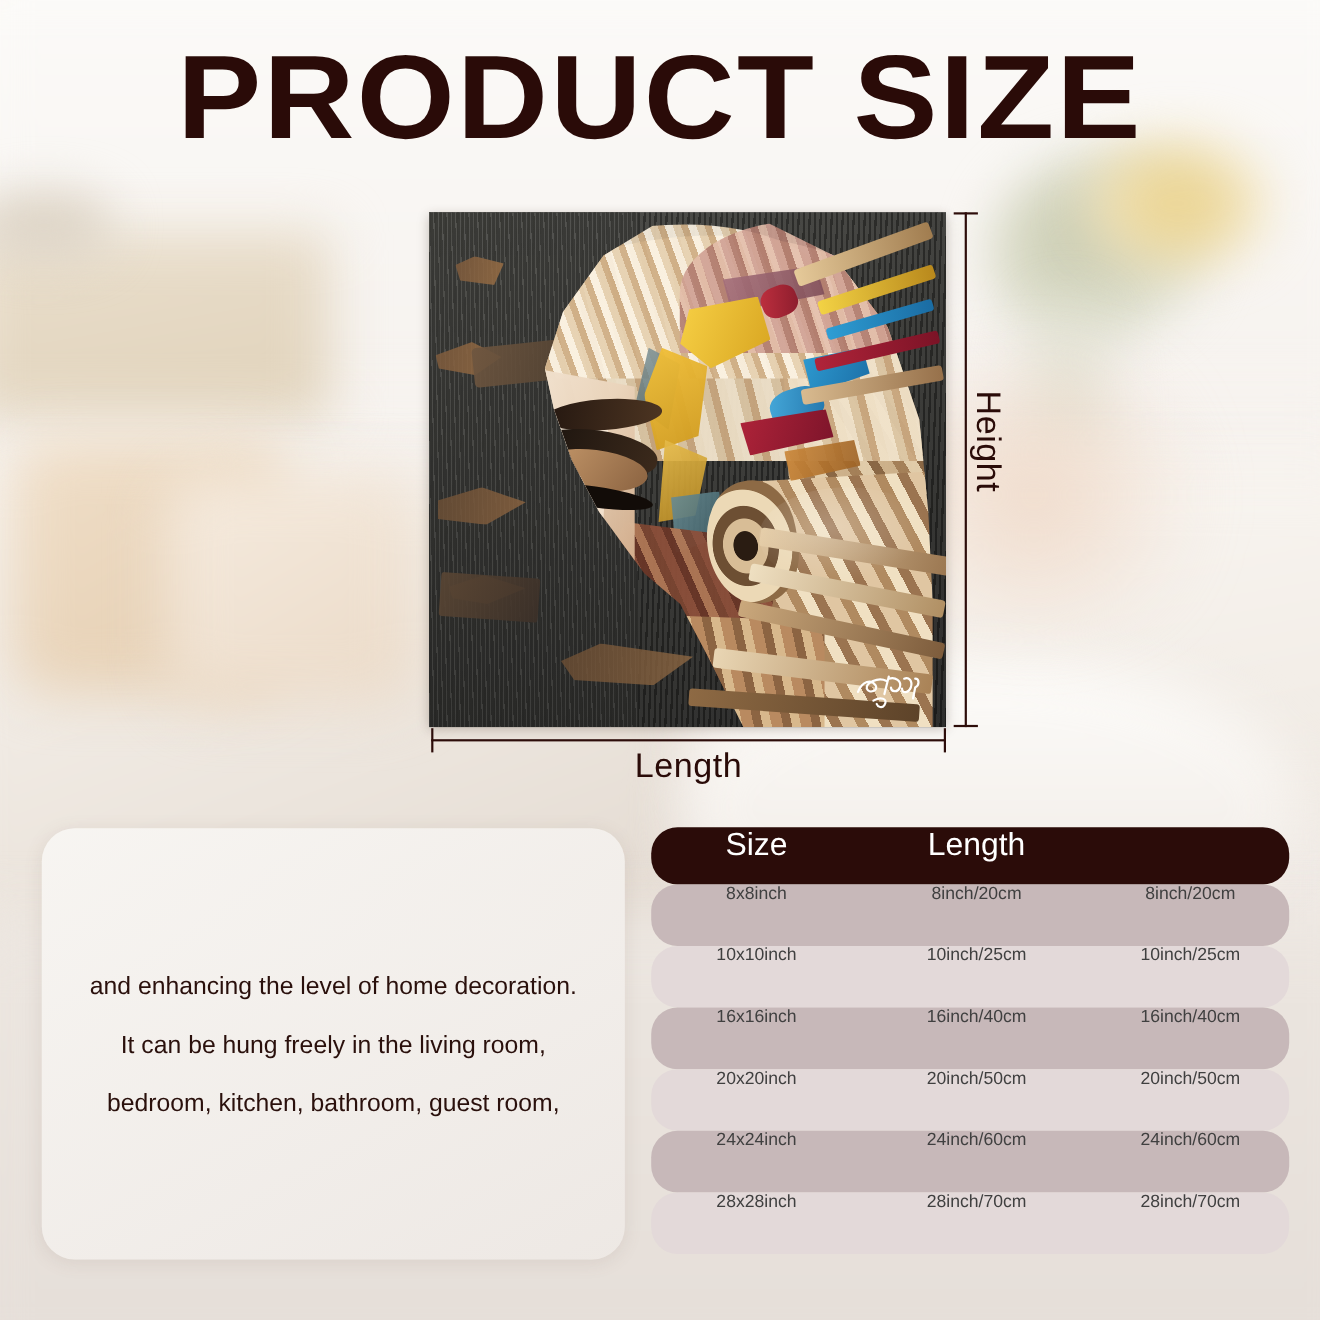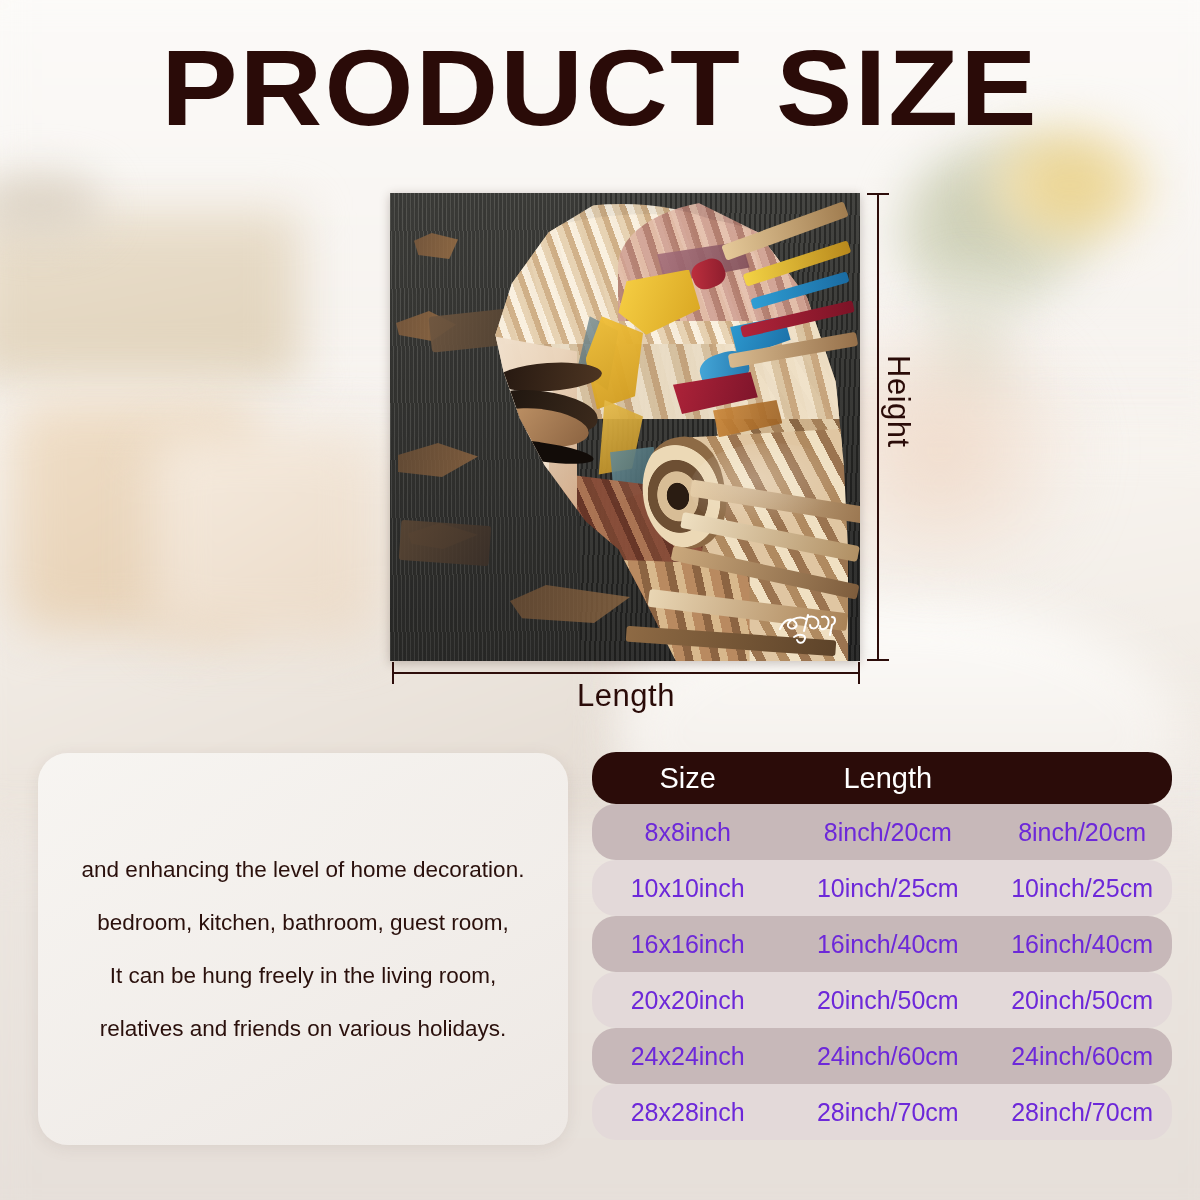--- a/index.html
+++ b/index.html
@@ -229,24 +229,24 @@
     display:flex;flex-direction:column;justify-content:center;
     padding:0 14px;box-sizing:border-box;
   }
   #desc p{
     margin:0;text-align:center;color:#2a100c;
     font-size:22.5px;line-height:53px;white-space:nowrap;
   }
 
   
   #table{position:absolute;left:592px;top:752px;width:580px;height:448px;}
-  .trow{display:flex;width:100%;height:56px;align-items:center;border-radius:24px;}
+  .trow{display:flex;width:100%;height:56px;align-items:flex-start;border-radius:24px;}
   .thead{background:#2b0c09;height:52px;}
   .thead .c{color:#ffffff;font-size:29px;font-weight:400;}
-  .c{text-align:center;color:#6d28d9;font-size:25px;}
+  .c{text-align:center;color:#404040;font-size:16px;}
   .c1{width:33%;}
   .c2{width:36%;}
   .c3{width:31%;}
   .rowA{background:#c7b8b9;}
   .rowB{background:#e3d9d9;}
 </style>
 </head>
 <body>
 
 <div id="bg">
@@ -341,23 +341,22 @@
 <div class="cap-h" id="dim-v-bot"></div>
 <div id="height-label">Height</div>
 
 <div class="dim-line" id="dim-h"></div>
 <div class="cap-v" id="dim-h-l"></div>
 <div class="cap-v" id="dim-h-r"></div>
 <div id="length-label">Length</div>
 
 <div id="desc">
   <p>and enhancing the level of home decoration.</p>
+  <p>It can be hung freely in the living room,</p>
   <p>bedroom, kitchen, bathroom, guest room,</p>
-  <p>It can be hung freely in the living room,</p>
-  <p>relatives and friends on various holidays.</p>
 </div>
 
 <div id="table">
   <div class="trow thead">
     <div class="c c1">Size</div>
     <div class="c c2">Length</div>
   </div>
   <div class="trow rowA">
     <div class="c c1">8x8inch</div>
     <div class="c c2">8inch/20cm</div>

